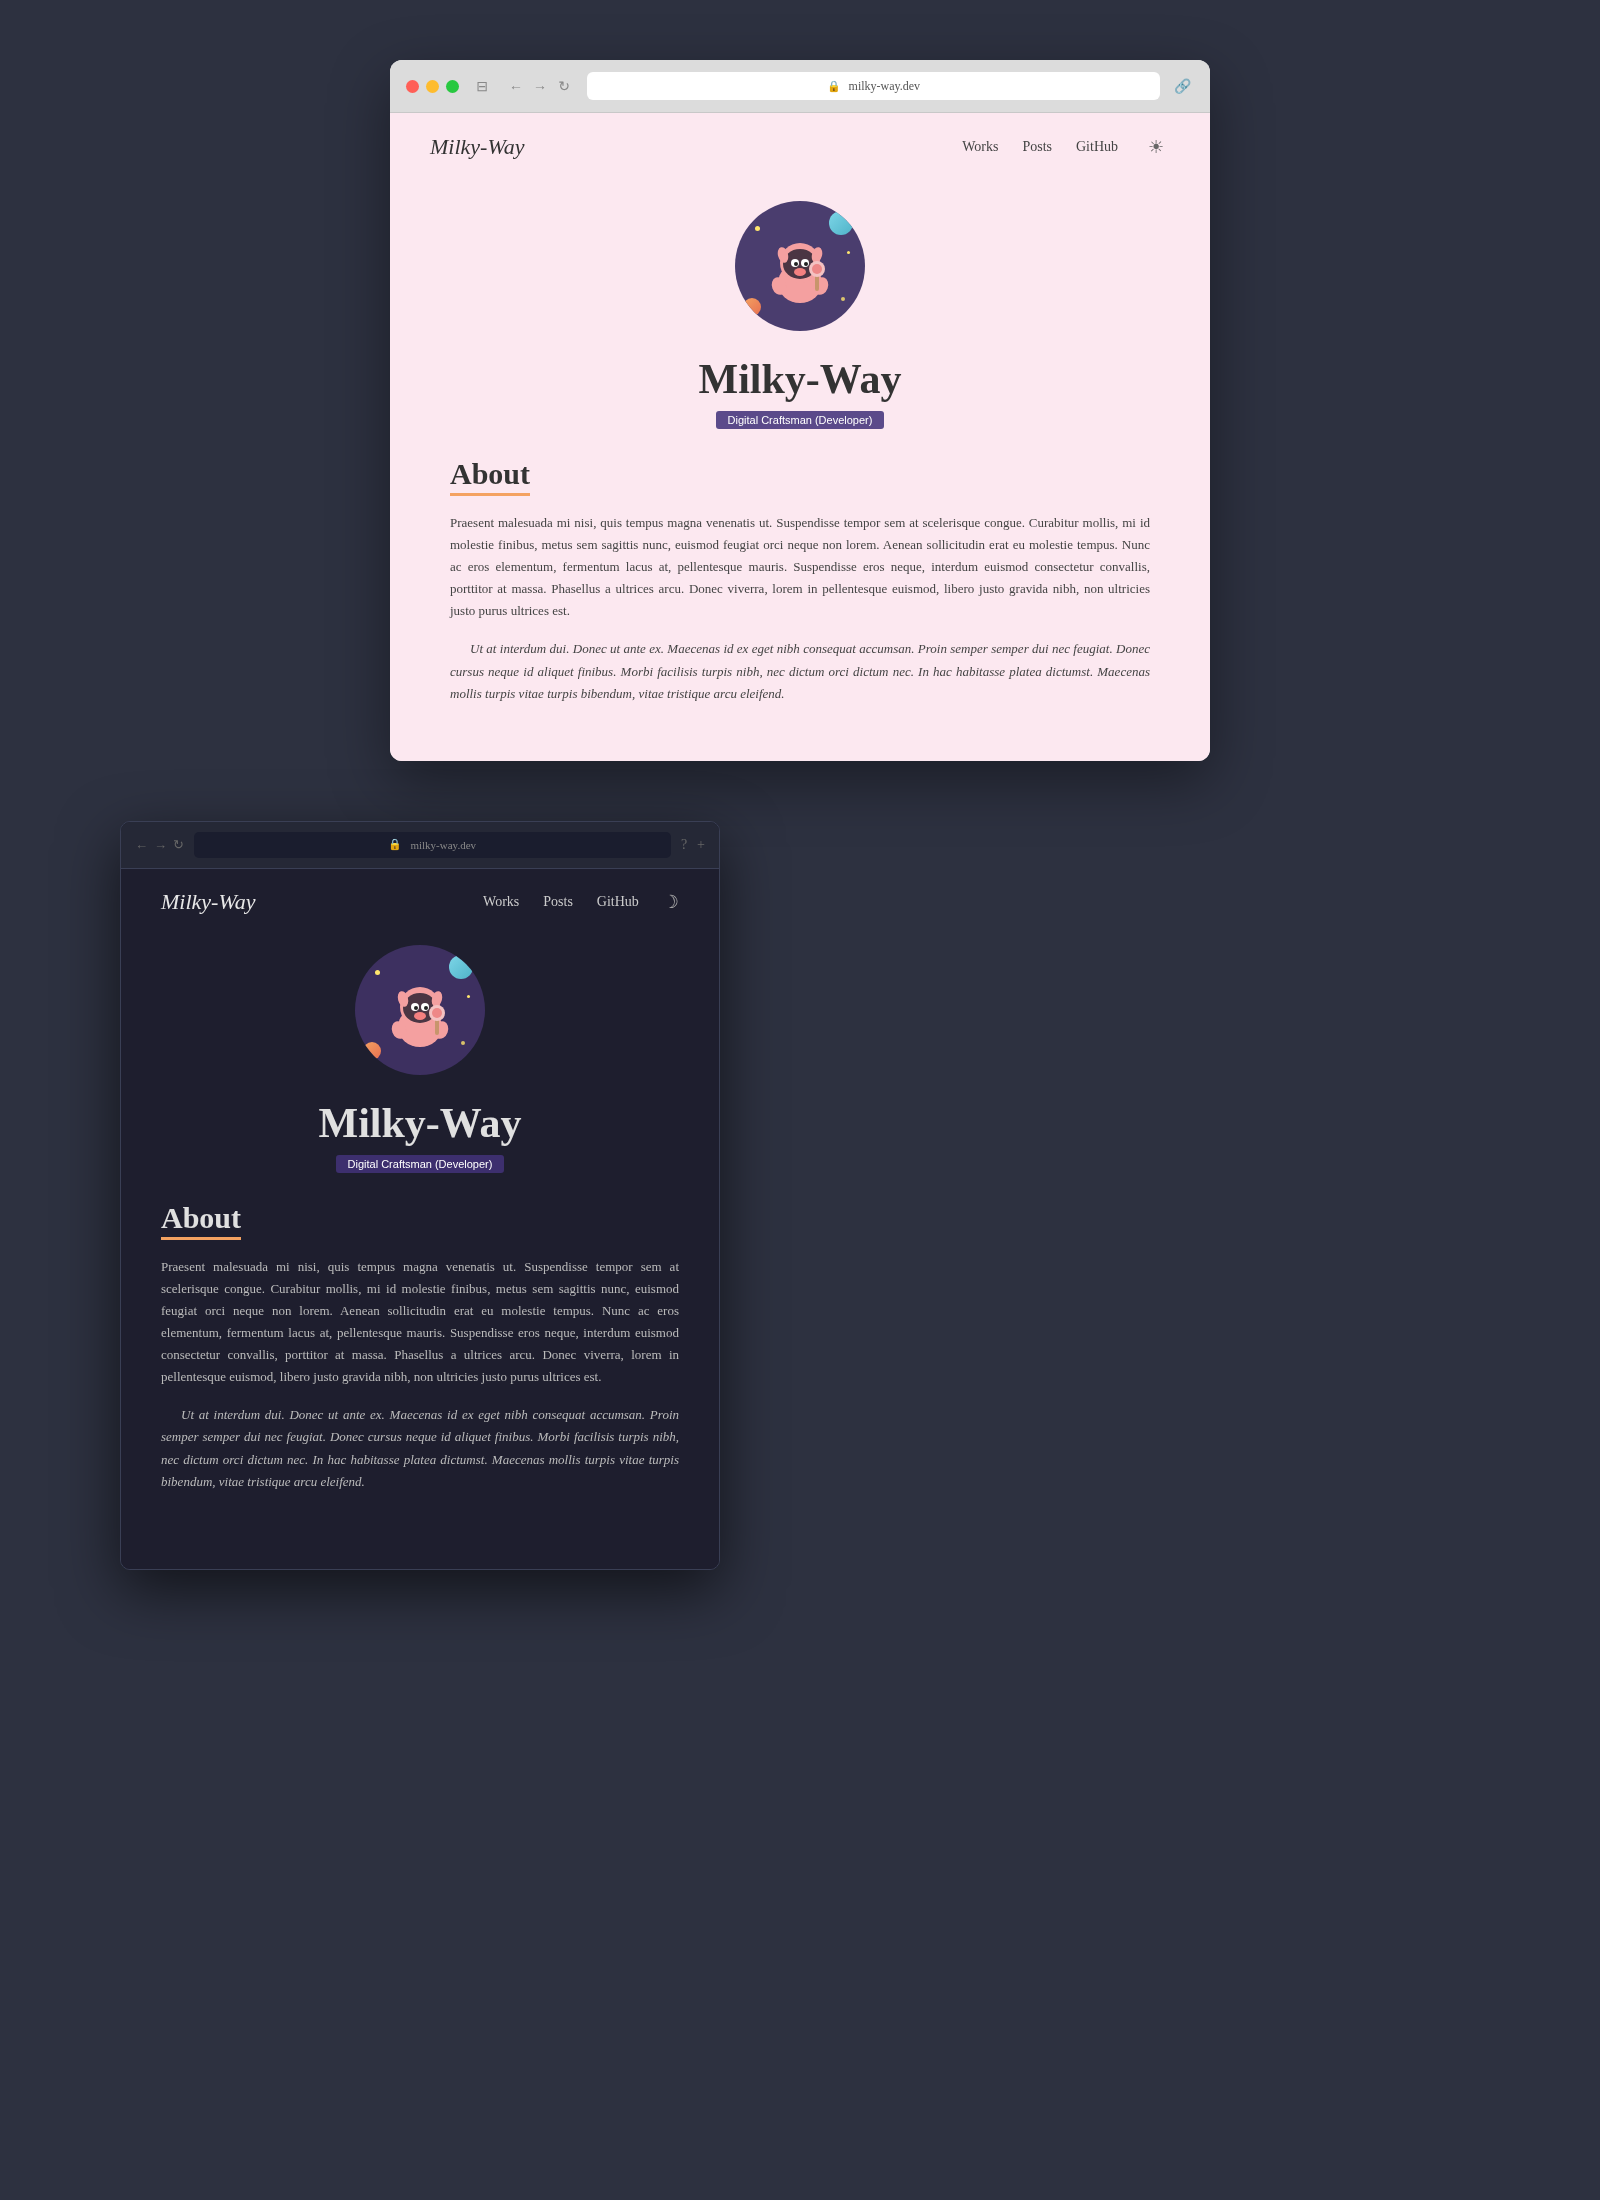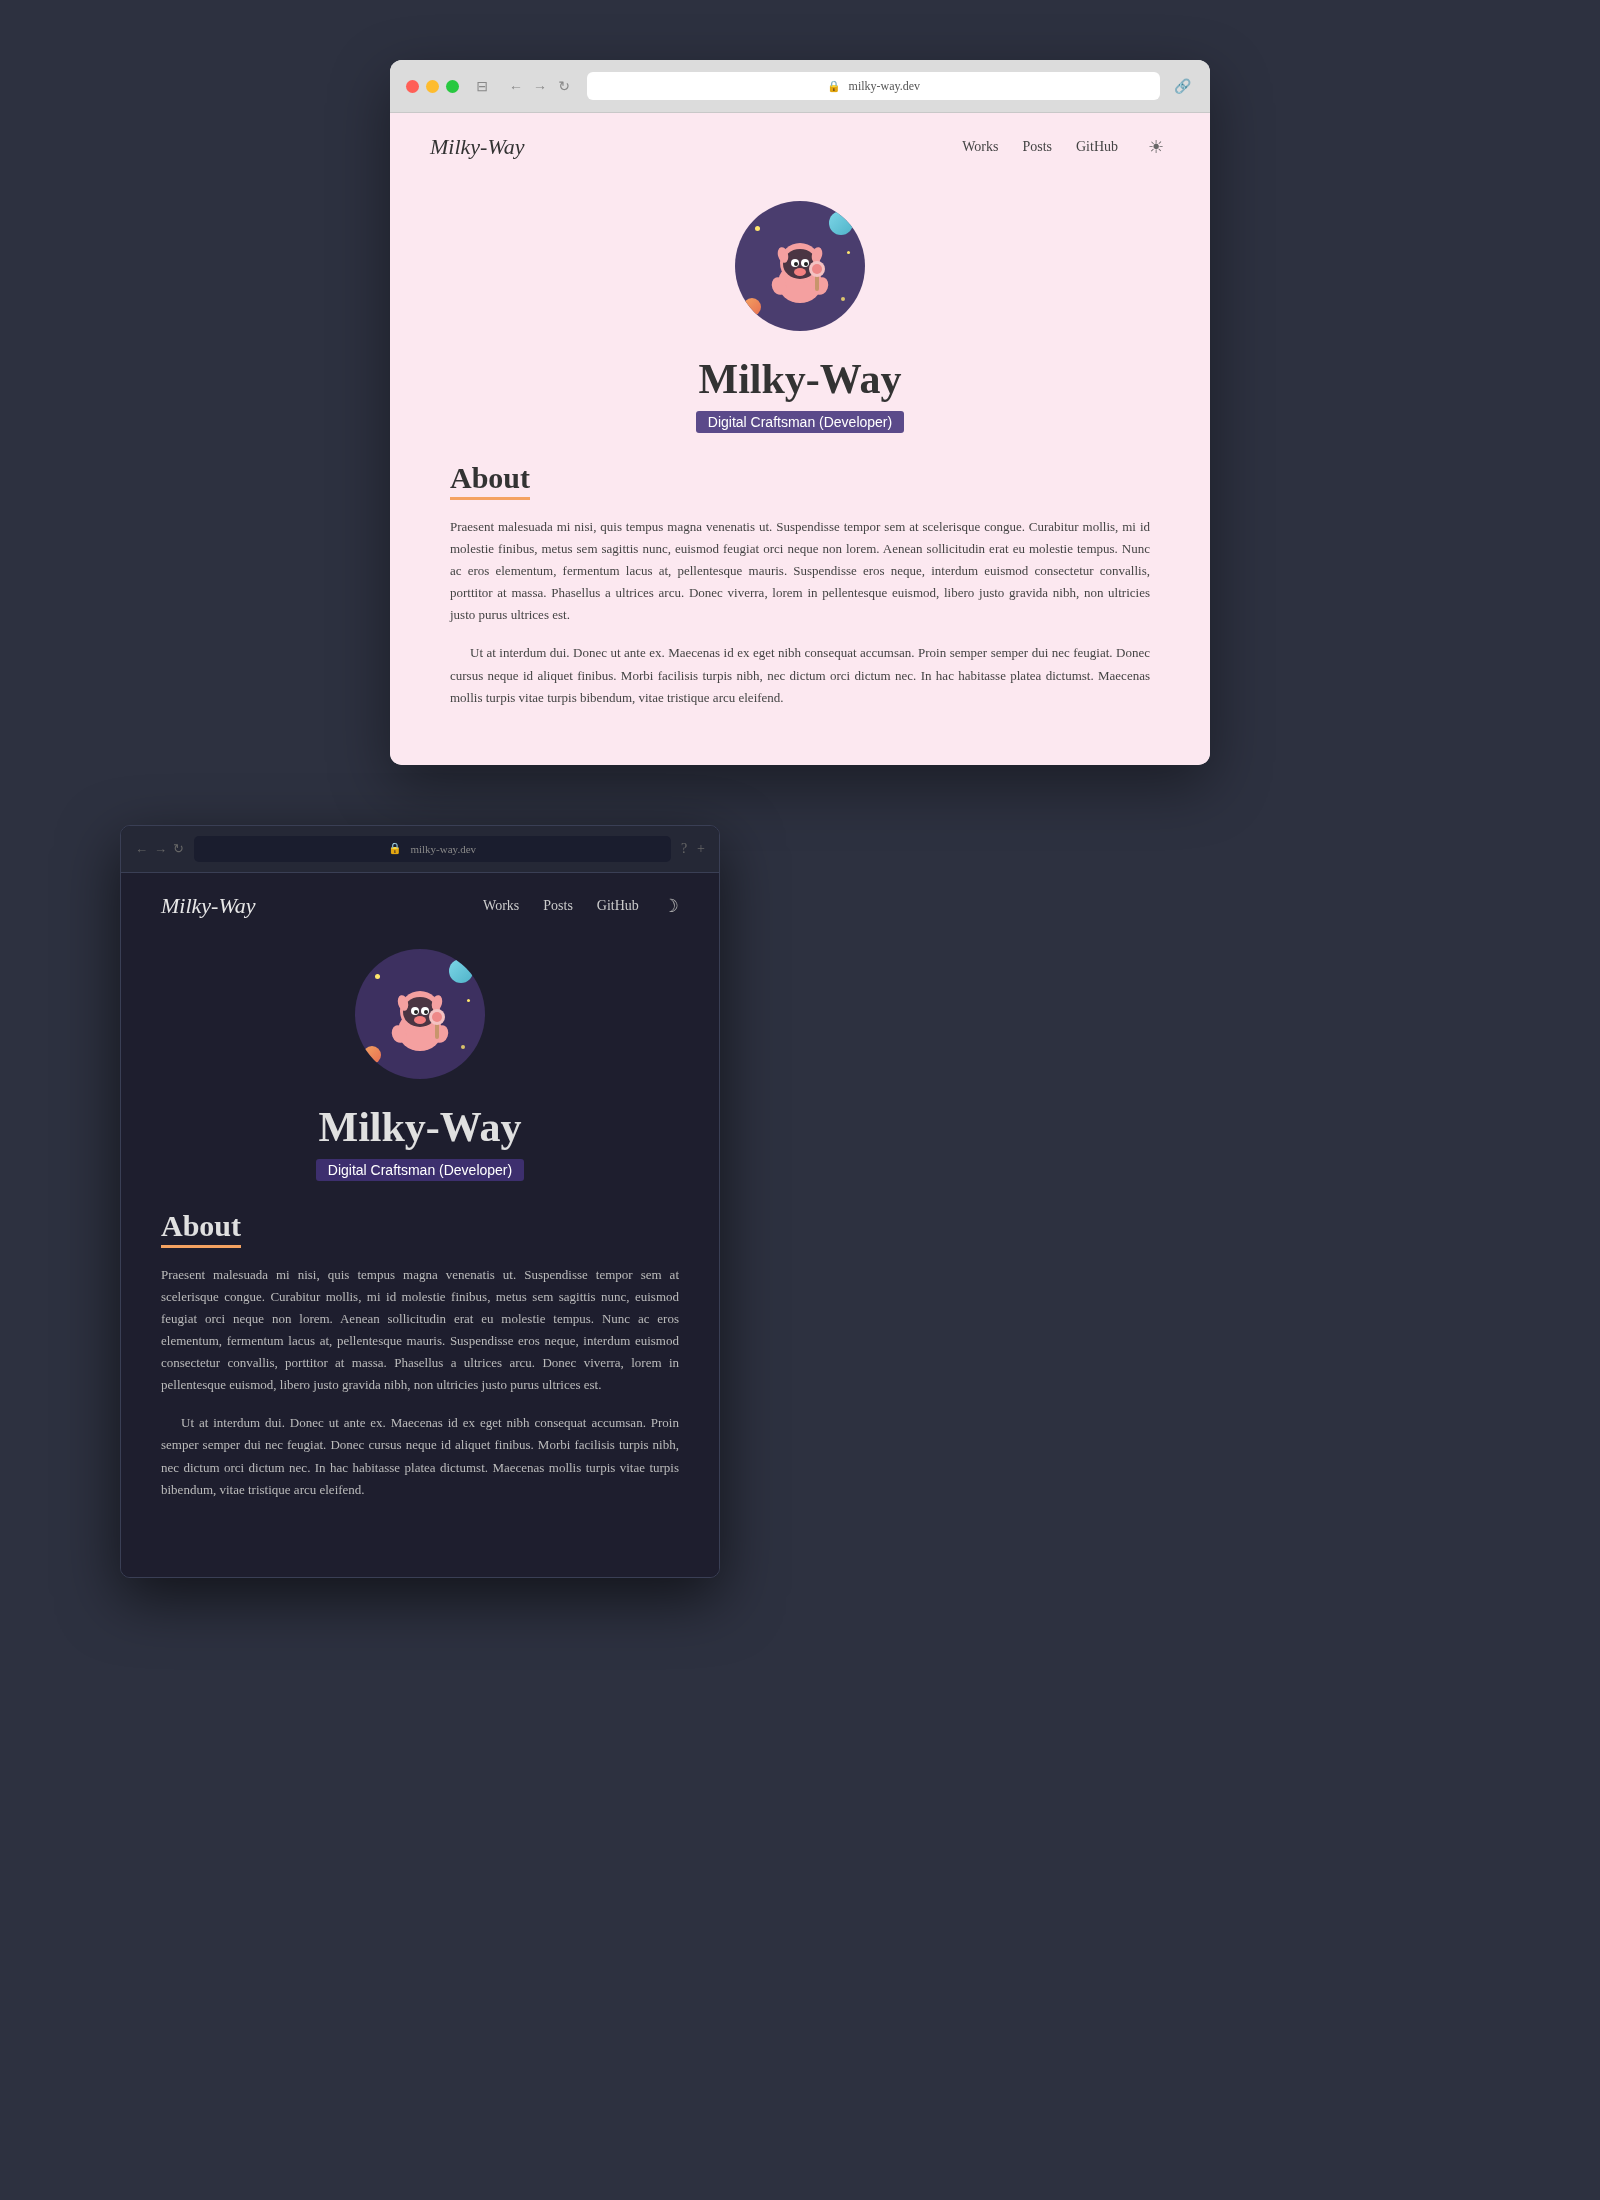--- a/index.html
+++ b/index.html
@@ -231,21 +231,21 @@
       font-family: 'Brush Script MT', cursive;
       font-size: 42px;
       color: #e0e0e0;
       margin-bottom: 8px;
       text-align: center;
     }
 
     .subtitle-badge {
       background: #5b4a8a;
       color: #fff;
-      font-size: 14px;
+      font-size: 11px;
       padding: 3px 12px;
       border-radius: 3px;
       margin-bottom: 28px;
       font-family: Arial, sans-serif;
     }
 
     .section-heading {
       font-family: 'Brush Script MT', cursive;
       font-size: 30px;
       color: #333;
@@ -278,20 +278,21 @@
       font-family: Georgia, serif;
       font-size: 13px;
       line-height: 1.7;
       color: #bbb;
       text-align: justify;
       margin-bottom: 16px;
     }
 
     .text-indent {
       text-indent: 20px;
+      font-style: italic;
     }
 
     
     .browser-dark {
       width: 600px;
       background: #1e2130;
       border-radius: 10px;
       box-shadow: 0 20px 60px rgba(0,0,0,0.6);
       overflow: hidden;
       border: 1px solid #3a3f55;

